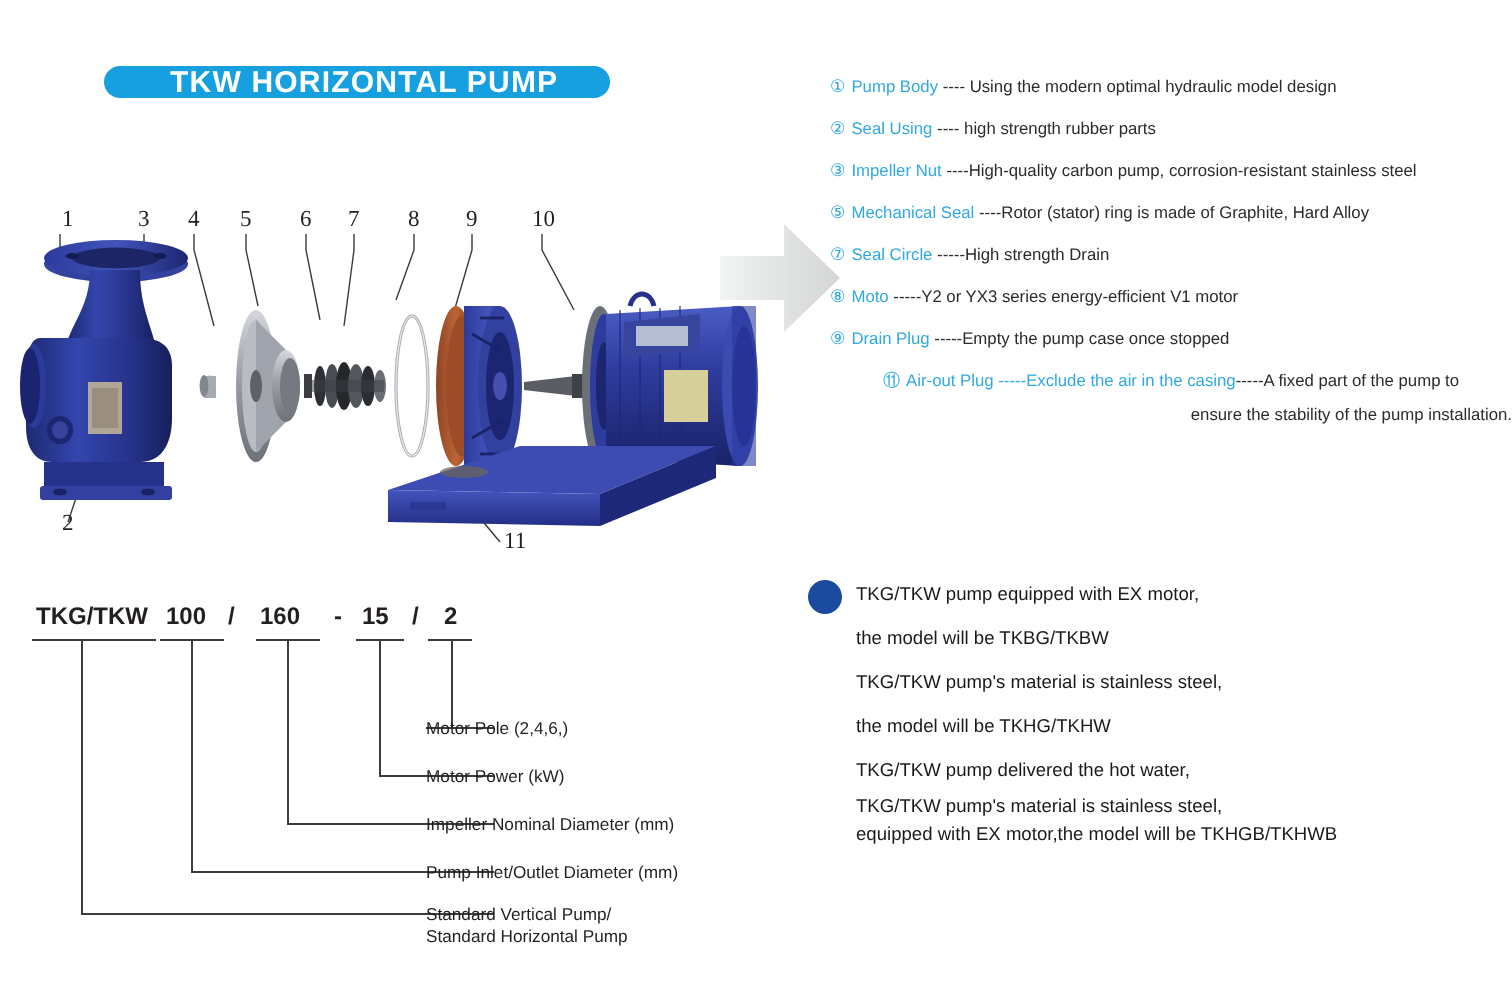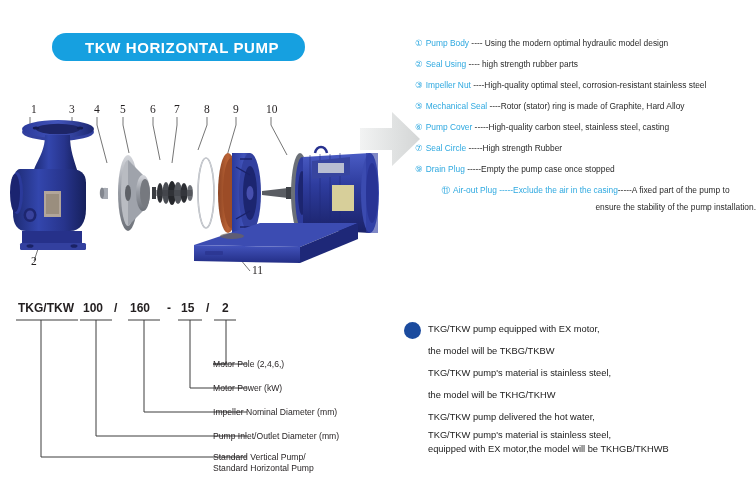--- a/index.html
+++ b/index.html
@@ -1,22 +1,22 @@
 <!DOCTYPE html>
 <html><head>
 <meta charset="utf-8">
 <style>
   html,body{margin:0;padding:0;background:#ffffff;}
   body{width:756px;height:500px;position:relative;overflow:hidden;
        font-family:"Liberation Sans","DejaVu Sans",sans-serif;color:#231f20;}
   .page{position:absolute;left:0;top:0;width:756px;height:500px;}
 
   
-  .title-pill{position:absolute;left:52px;top:33px;width:253px;height:28px;
-    background:#16a0e0;border-radius:17px;display:flex;align-items:center;}
+  .title-pill{position:absolute;left:52px;top:33px;width:253px;height:16px;
+    background:#16a0e0;border-radius:17px;display:flex;}
   .title-pill .txt{color:#ffffff;font-size:15px;font-weight:bold;letter-spacing:.6px;
     padding-left:33px;white-space:nowrap;}
 
   
   .diagram{position:absolute;left:0px;top:95px;width:400px;height:195px;}
   .diagram svg{display:block;}
 
   
   .big-arrow{position:absolute;left:358px;top:108px;width:64px;height:62px;}
 
@@ -28,21 +28,21 @@
   .legend-row .key{color:#2fa9e0;}
   .legend-row .desc{color:#2b2b2b;}
   .legend-row.wrap{height:21px;text-align:center;}
   .legend-cont{font-size:8.4px;color:#2b2b2b;padding-left:17px;line-height:12px;text-align:right;}
 
   
   .model{position:absolute;left:0px;top:295px;width:400px;height:205px;}
   .model svg{display:block;}
 
   
-  .bullets{position:absolute;left:404px;top:318px;width:352px;}
+  .bullets{position:absolute;left:404px;top:286px;width:352px;}
   .bullet-dot{position:absolute;left:0px;top:4px;width:17px;height:17px;
     border-radius:50%;background:#1b4b9e;}
   .bullet-lines{padding-left:24px;}
   .bline{font-size:9.3px;line-height:22px;color:#1a1a1a;white-space:nowrap;}
   .bline.tight{line-height:14px;}
 </style>
 </head>
 <body>
 
 <div class="page">
@@ -243,30 +243,30 @@
   </div>
 
   <div class="legend">
     <div class="legend-row">
       <span class="num">①</span><span class="key">Pump Body</span><span class="desc"> ---- Using the modern optimal hydraulic model design</span>
     </div>
     <div class="legend-row">
       <span class="num">②</span><span class="key">Seal Using</span><span class="desc"> ---- high strength rubber parts</span>
     </div>
     <div class="legend-row">
-      <span class="num">③</span><span class="key">Impeller Nut</span><span class="desc"> ----High-quality optimal steel, corrosion-resistant stainless steel</span>
+      <span class="num">③</span><span class="key">Impeller Nut</span><span class="desc"> ----High-quality carbon pump, corrosion-resistant stainless steel</span>
     </div>
     <div class="legend-row">
       <span class="num">⑤</span><span class="key">Mechanical Seal</span><span class="desc"> ----Rotor (stator) ring is made of Graphite, Hard Alloy</span>
     </div>
     <div class="legend-row">
-      <span class="num">⑥</span><span class="key">Pump Cover</span><span class="desc"> -----High-quality carbon steel, stainless steel, casting</span>
-    </div>
-    <div class="legend-row">
-      <span class="num">⑦</span><span class="key">Seal Circle</span><span class="desc"> -----High strength Rubber</span>
+      <span class="num">⑦</span><span class="key">Seal Circle</span><span class="desc"> -----High strength Drain</span>
+    </div>
+    <div class="legend-row">
+      <span class="num">⑧</span><span class="key">Moto</span><span class="desc"> -----Y2 or YX3 series energy-efficient V1 motor</span>
     </div>
     <div class="legend-row">
       <span class="num">⑨</span><span class="key">Drain Plug</span><span class="desc"> -----Empty the pump case once stopped</span>
     </div>
     <div class="legend-row wrap">
       <span class="num">⑪</span><span class="key">Air-out Plug  -----Exclude the air in the casing</span><span class="desc">-----A fixed part of the pump to</span>
     </div>
     <div class="legend-cont">ensure the stability of the pump installation.</div>
   </div>
 

